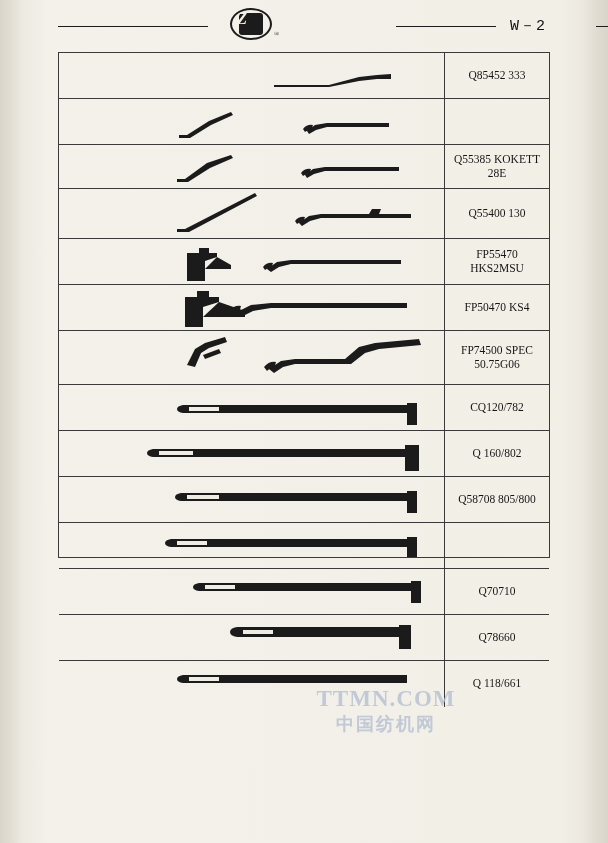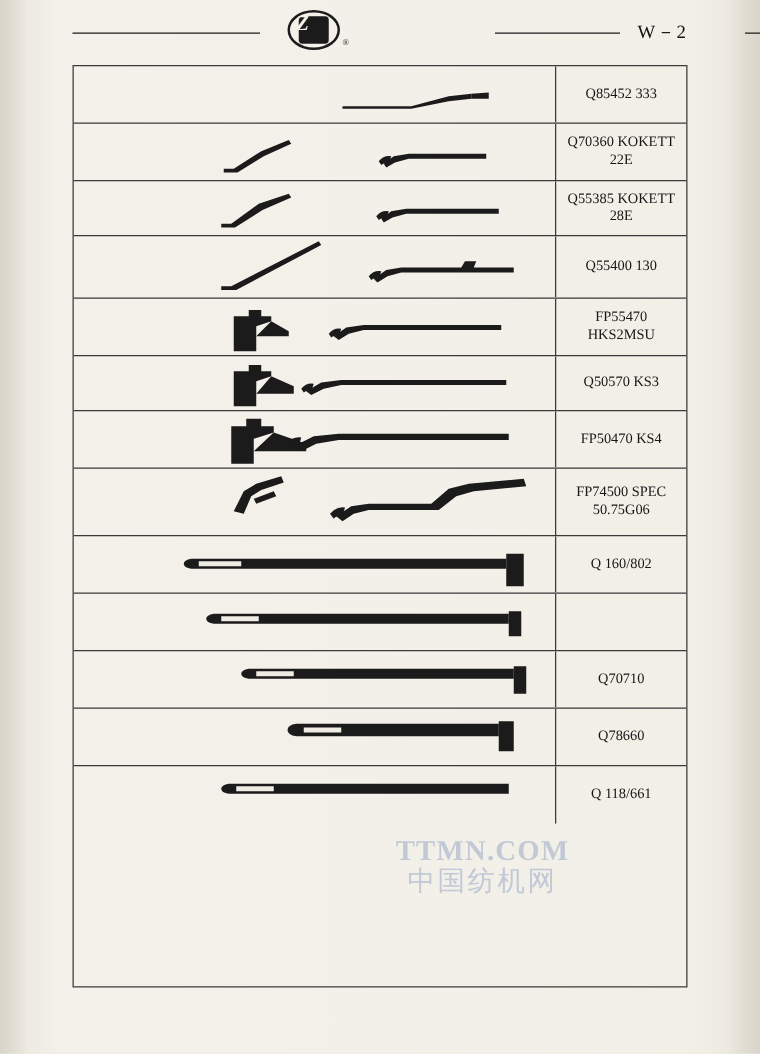--- a/index.html
+++ b/index.html
@@ -41,25 +41,25 @@
     color:#f2efe7;font-family:"Liberation Serif",serif;
     font-size:17px;font-style:italic;font-weight:bold;
     text-align:center;line-height:22px;
   }
   .logo .r{
     position:absolute;left:44px;top:22px;font-size:7px;color:#1b1b1b;
   }
   .page-code{
     position:absolute;left:452px;top:12px;
     font-size:15px;letter-spacing:1px;color:#111;
-    font-family:Liberation Serif, serif;
+    font-family:Liberation Mono, monospace;
   }
   
   .table{
-    position:absolute;left:58px;top:52px;width:492px;height:738px;
+    position:absolute;left:58px;top:52px;width:492px;height:506px;
     border:1px solid #3a3a3a;
     box-sizing:border-box;
   }
   .row{
     position:relative;
     border-bottom:1px solid #3a3a3a;
     box-sizing:border-box;
     overflow:hidden;
   }
   .row:last-child{border-bottom:none;}
@@ -73,32 +73,32 @@
     font-family:"Liberation Serif",serif;
     text-align:center;line-height:1.15;
     padding:0 3px;box-sizing:border-box;
   }
   .art{
     position:absolute;left:0;top:0;width:385px;height:100%;
   }
   .art svg{display:block;}
   
   .watermark{
-    position:absolute;left:276px;top:668px;width:220px;height:56px;
+    position:absolute;left:276px;top:686px;width:220px;height:56px;
     pointer-events:none;
     text-align:center;
   }
   .wm1{
     font-family:"Liberation Serif",serif;
     font-size:23px;font-weight:bold;color:#b9c3d4;opacity:.85;
     letter-spacing:1px;line-height:26px;
   }
   .wm2{
     font-family:"DejaVu Sans",sans-serif;
-    font-size:22px;font-weight:normal;color:#b9c3d4;opacity:.85;
+    font-size:18px;font-weight:bold;color:#b9c3d4;opacity:.85;
     letter-spacing:2px;line-height:24px;
   }
   .edge-l{position:absolute;left:0;top:0;width:22px;height:843px;
     background:linear-gradient(90deg,#d9d5cb,rgba(217,213,203,0));}
   .edge-r{position:absolute;right:0;top:0;width:26px;height:843px;
     background:linear-gradient(270deg,#d9d5cb,rgba(217,213,203,0));}
 </style>
 </head>
 <body>
 
@@ -137,21 +137,20 @@
 
     <div class="row" style="height:46px">
       <div class="art">
         <svg width="385" height="46" viewBox="0 0 385 46">
           <path d="M120 36 L128 36 L150 22 L172 13 L174 16 L152 26 L131 39 L120 39 Z" fill="#1b1b1b"></path>
           <path d="M248 32 L256 26 L268 24 L330 24 L330 28 L268 28 L257 31 L250 35 Z" fill="#1b1b1b"></path>
           <path d="M244 30 q4 -5 10 -4 l-2 6 q-4 -1 -6 1 Z" fill="#1b1b1b"></path>
         </svg>
       </div>
       <div class="vline"></div>
-      <div class="label">Q70360  KOKETT  22E</div>
     </div>
 
 
     <div class="row" style="height:44px">
       <div class="art">
         <svg width="385" height="44" viewBox="0 0 385 44">
           <path d="M118 34 L126 34 L148 18 L172 10 L174 13 L151 23 L129 37 L118 37 Z" fill="#1b1b1b"></path>
           <path d="M246 30 L254 24 L266 22 L340 22 L340 26 L266 26 L255 29 L248 33 Z" fill="#1b1b1b"></path>
           <path d="M242 28 q4 -5 10 -4 l-2 6 q-4 -1 -6 1 Z" fill="#1b1b1b"></path>
         </svg>
@@ -178,32 +177,20 @@
           <path d="M128 42 L128 14 L140 14 L140 9 L150 9 L150 14 L158 14 L158 18 L146 22 L146 42 Z" fill="#1b1b1b"></path>
           <path d="M158 18 L172 26 L172 30 L146 30 Z" fill="#1b1b1b"></path>
           <path d="M208 30 L218 23 L232 21 L342 21 L342 25 L232 25 L220 28 L212 33 Z" fill="#1b1b1b"></path>
           <path d="M204 28 q4 -5 10 -4 l-2 6 q-4 -1 -6 1 Z" fill="#1b1b1b"></path>
         </svg>
       </div>
       <div class="vline"></div>
       <div class="label">FP55470  HKS2MSU</div>
     </div>
 
-    <div class="row" style="height:44px">
-      <div class="art">
-        <svg width="385" height="44" viewBox="0 0 385 44">
-          <path d="M128 40 L128 12 L140 12 L140 7 L150 7 L150 12 L158 12 L158 16 L146 20 L146 40 Z" fill="#1b1b1b"></path>
-          <path d="M158 16 L176 24 L176 30 L146 30 Z" fill="#1b1b1b"></path>
-          <path d="M186 28 L198 21 L214 19 L346 19 L346 23 L214 23 L200 26 L190 31 Z" fill="#1b1b1b"></path>
-          <path d="M182 26 q4 -5 10 -4 l-2 6 q-4 -1 -6 1 Z" fill="#1b1b1b"></path>
-        </svg>
-      </div>
-      <div class="vline"></div>
-      <div class="label">Q50570  KS3</div>
-    </div>
 
     <div class="row" style="height:46px">
       <div class="art">
         <svg width="385" height="46" viewBox="0 0 385 46">
           <path d="M126 42 L126 12 L138 12 L138 6 L150 6 L150 12 L160 12 L160 17 L144 22 L144 42 Z" fill="#1b1b1b"></path>
           <path d="M160 17 L186 26 L186 32 L144 32 Z" fill="#1b1b1b"></path>
           <path d="M176 28 L192 20 L212 18 L348 18 L348 23 L212 23 L194 26 L182 32 Z" fill="#1b1b1b"></path>
           <path d="M170 26 q5 -6 12 -5 l-2 7 q-5 -1 -7 2 Z" fill="#1b1b1b"></path>
         </svg>
       </div>
@@ -217,33 +204,55 @@
           <path d="M128 34 L136 18 L146 12 L166 6 L168 11 L150 17 L142 22 L136 36 Z" fill="#1b1b1b"></path>
           <path d="M144 24 L160 18 L162 22 L146 28 Z" fill="#1b1b1b"></path>
           <path d="M210 38 L222 30 L236 28 L286 28 L300 16 L316 12 L360 8 L362 14 L320 18 L306 22 L292 33 L236 33 L224 36 L215 42 Z" fill="#1b1b1b"></path>
           <path d="M205 36 q5 -6 12 -5 l-2 7 q-5 -1 -7 2 Z" fill="#1b1b1b"></path>
         </svg>
       </div>
       <div class="vline"></div>
       <div class="label">FP74500  SPEC  50.75G06</div>
     </div>
 
+    <div class="row" style="height:46px">
+      <div class="art">
+        <svg width="385" height="46" viewBox="0 0 385 46">
+          <path d="M124 20 q-6 1 -6 4 q0 3 6 4 L348 28 L348 20 Z" fill="#1b1b1b"></path>
+          <path d="M348 18 L358 18 L358 40 L348 40 Z" fill="#1b1b1b"></path>
+          <path d="M130 22 L160 22 L160 26 L130 26 Z" fill="#efece4"></path>
+        </svg>
+      </div>
+      <div class="vline"></div>
+      <div class="label">CQ120/782</div>
+    </div>
 
     <div class="row" style="height:46px">
       <div class="art">
         <svg width="385" height="46" viewBox="0 0 385 46">
           <path d="M94 18 q-6 1 -6 4 q0 3 6 4 L346 26 L346 18 Z" fill="#1b1b1b"></path>
           <path d="M346 14 L360 14 L360 40 L346 40 Z" fill="#1b1b1b"></path>
           <path d="M100 20 L134 20 L134 24 L100 24 Z" fill="#efece4"></path>
         </svg>
       </div>
       <div class="vline"></div>
       <div class="label">Q 160/802</div>
     </div>
 
+    <div class="row" style="height:46px">
+      <div class="art">
+        <svg width="385" height="46" viewBox="0 0 385 46">
+          <path d="M122 16 q-6 1 -6 4 q0 3 6 4 L348 24 L348 16 Z" fill="#1b1b1b"></path>
+          <path d="M348 14 L358 14 L358 36 L348 36 Z" fill="#1b1b1b"></path>
+          <path d="M128 18 L160 18 L160 22 L128 22 Z" fill="#efece4"></path>
+        </svg>
+      </div>
+      <div class="vline"></div>
+      <div class="label">Q58708  805/800</div>
+    </div>
 
     <div class="row" style="height:46px">
       <div class="art">
         <svg width="385" height="46" viewBox="0 0 385 46">
           <path d="M112 16 q-6 1 -6 4 q0 3 6 4 L348 24 L348 16 Z" fill="#1b1b1b"></path>
           <path d="M348 14 L358 14 L358 34 L348 34 Z" fill="#1b1b1b"></path>
           <path d="M118 18 L148 18 L148 22 L118 22 Z" fill="#efece4"></path>
         </svg>
       </div>
       <div class="vline"></div>

